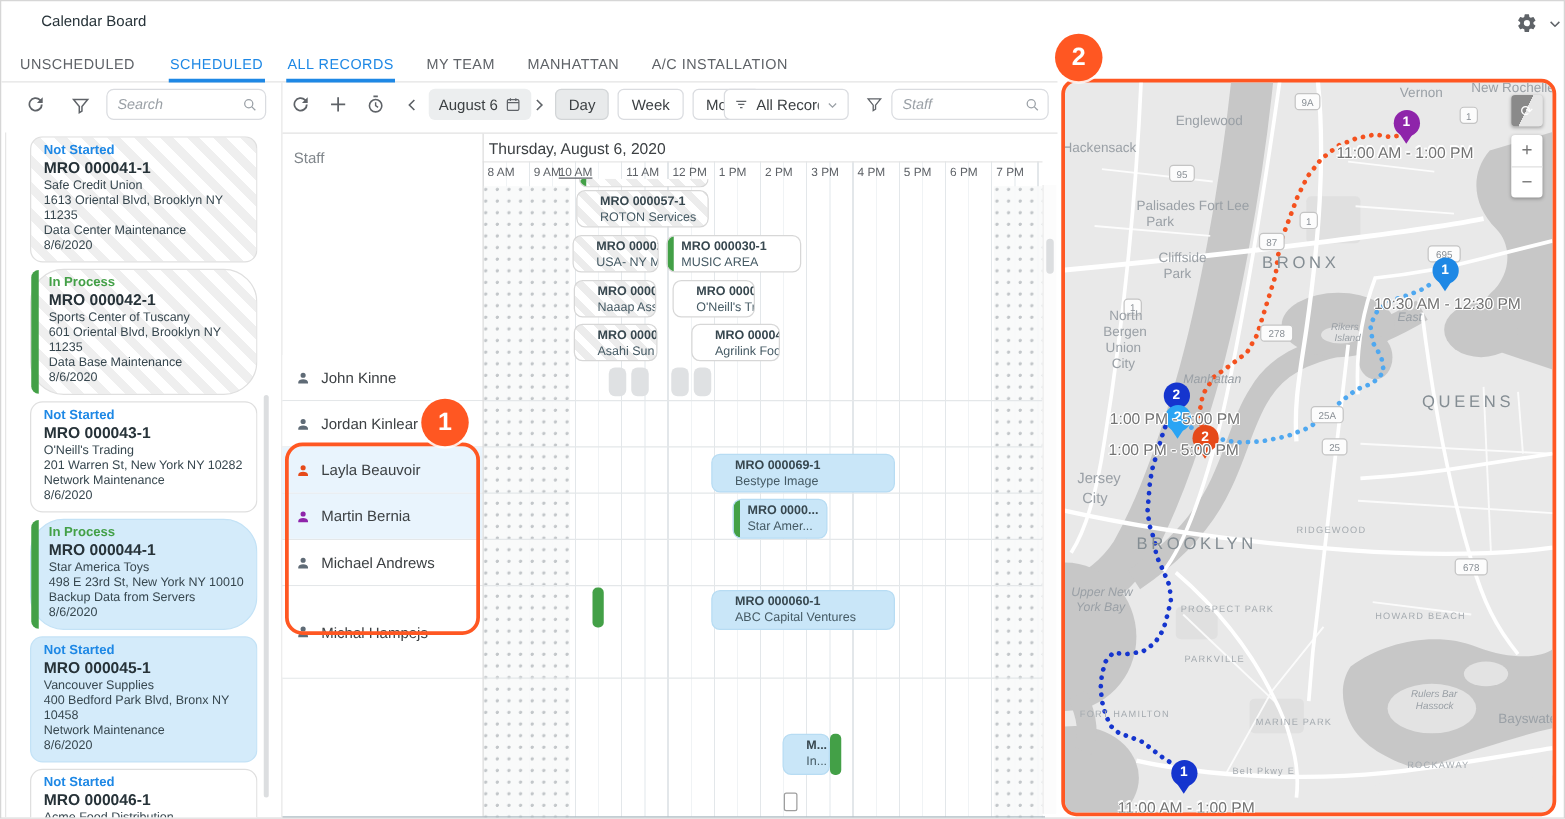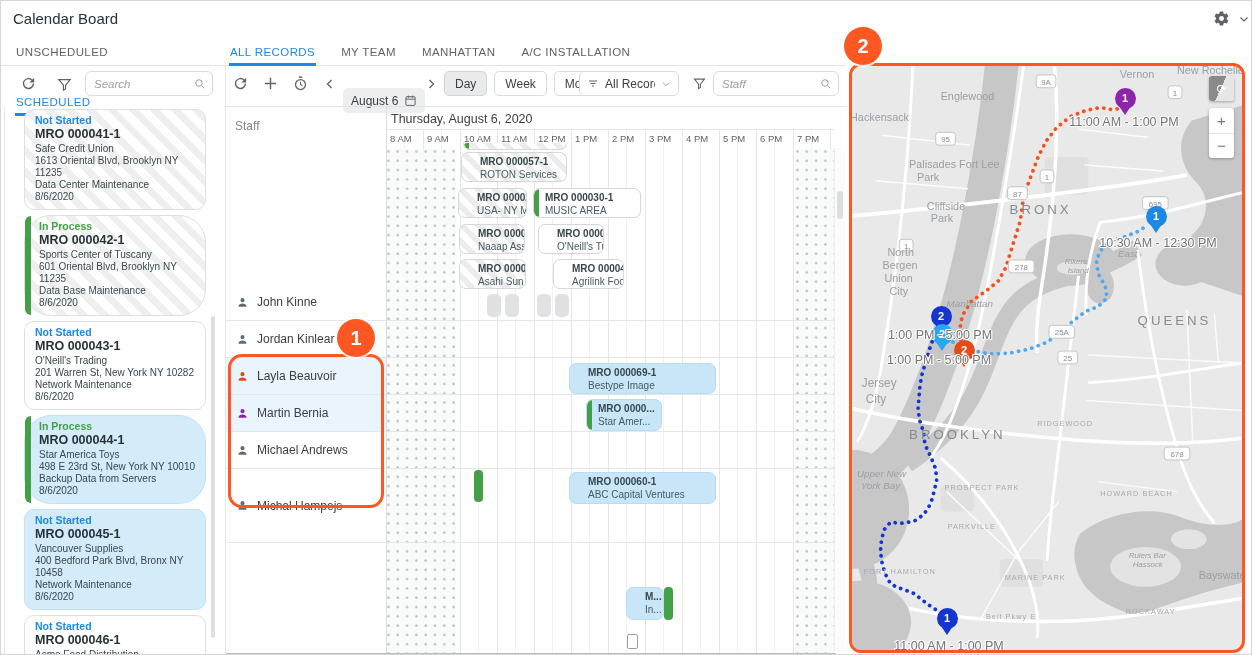--- a/index.html
+++ b/index.html
@@ -1,28 +1,28 @@
 <!DOCTYPE html>
 <html><head>
 <meta charset="utf-8">
 <style>
   * { margin:0; padding:0; box-sizing:border-box; }
   html,body { background:#f0f0f0; }
   .app { position:relative; width:1252px; height:655px; background:#fff; border:1px solid #D6D6D6;
          font-family:"Liberation Sans",sans-serif; overflow:hidden; }
 
   
-  .page-title { position:absolute; left:12px; top:9px; font-size:15px; color:#263238; }
+  .page-title { position:absolute; left:32px; top:9px; font-size:12px; color:#263238; }
   .hdr-gear { position:absolute; left:1212px; top:9px; width:17px; height:17px; color:#5F6368; cursor:pointer; }
   .hdr-caret { position:absolute; left:1237px; top:12px; width:12px; height:12px; color:#5F6368; cursor:pointer; }
   svg.ic { display:block; width:100%; height:100%; }
 
   
   .tabs-border { position:absolute; left:0; top:64px; width:845px; height:1px; background:#E4E4E4; }
-  .left-tabs { position:absolute; left:14px; top:41px; display:flex; gap:26px;flex-direction:column; }
+  .left-tabs { position:absolute; left:14px; top:41px; display:flex; gap:26px; }
   .cal-tabs  { position:absolute; left:228px; top:41px; display:flex; gap:24px; }
   .tab { font-size:11.5px; letter-spacing:.4px; color:#5F6368; padding:4px 1px 5px; border-bottom:3px solid transparent; cursor:pointer; white-space:nowrap; }
   .tab.active { color:#1E88E5; border-bottom-color:#1E88E5; }
 
   
   .icon-btn { position:absolute; width:17px; height:17px; color:#5F6368; cursor:pointer; }
   .search-box { position:absolute; left:84px; top:70px; width:128px; height:25px; border:1px solid #DADCE0; border-radius:6px; display:flex; align-items:center; padding:0 6px 0 8px; background:#fff; }
   .search-box input { flex:1; min-width:0; border:none; outline:none; font-size:11.5px; font-family:inherit; color:#3C4043; background:transparent; }
   .search-box input::placeholder { color:#9AA0A6; font-style:italic; }
   .mag { width:12px; height:12px; color:#9AA0A6; flex:0 0 auto; }
@@ -32,21 +32,21 @@
   .card { position:relative; border:1px solid #DFDFDF; border-radius:10px; background:#fff; padding:4px 9px 6px 10px; margin-bottom:5px; }
   .card.striped { background:repeating-linear-gradient(45deg,#fff 0 8px,#EFEFEF 8px 15px); }
   .card.blue { background:#D4EBFA; border-color:#C3E2F6; }
   .card.bar { padding-left:14px;border-radius:27px; }
   .card.bar::before { content:""; position:absolute; left:0; top:0; bottom:0; width:6px; background:#43A047; border-radius:9px 0 0 9px; }
   .card .status { font-size:10.5px; font-weight:bold; line-height:13px; }
   .card .cid { font-size:12.5px; font-weight:bold; color:#263238; line-height:15px; margin-bottom:1px; }
   .card .ln { font-size:10px; color:#37474F; line-height:12px; }
 
   
-  .date-chip { position:absolute; left:342px; top:87px; height:25px; padding:0 8px; background:#ECEEEF; border-radius:5px; display:flex; align-items:center; gap:6px; font-size:12px; color:#3C4043; cursor:pointer; }
+  .date-chip { position:absolute; left:342px; top:70px; height:25px; padding:0 8px; background:#ECEEEF; border-radius:5px; display:flex; align-items:center; gap:6px; font-size:12px; color:#3C4043; cursor:pointer; }
   .cal-ic { width:13px; height:13px; color:#5F6368; }
   .view-btns { position:absolute; left:443px; top:70px; display:flex; gap:7px; }
   .vbtn { height:25px; padding:0 10px; border:1px solid #DADCE0; border-radius:5px; font-size:12px; color:#3C4043; display:flex; align-items:center; background:#fff; cursor:pointer; }
   .vbtn.active { background:#E8EAEB; border-color:#D2D5D7; }
   .records-dd { position:absolute; left:578px; top:70px; width:100px; height:25px; border:1px solid #DADCE0; border-radius:5px; display:flex; align-items:center; gap:6px; padding:0 7px; font-size:12px; color:#3C4043; cursor:pointer; background:#fff; }
   .records-dd .lbl { flex:1; overflow:hidden; white-space:nowrap; }
   .dd-caret { width:10px; height:10px; color:#9AA0A6; flex:0 0 auto; }
   .staff-box { position:absolute; left:712px; top:70px; width:126px; height:25px; border:1px solid #DADCE0; border-radius:6px; display:flex; align-items:center; padding:0 6px 0 8px; background:#fff; }
   .staff-box input { flex:1; min-width:0; border:none; outline:none; font-size:11.5px; font-family:inherit; color:#3C4043; background:transparent; }
   .staff-box input::placeholder { color:#9AA0A6; font-style:italic; }
@@ -296,21 +296,21 @@
   <div class="cal">
     <div class="grid-bg"></div>
     <div class="dots l"></div>
     <div class="dots r"></div>
     <div class="cal-staffhdr">Staff</div>
     <div class="cal-datehdr">Thursday, August 6, 2020</div>
     <div class="hdr-line"></div>
     <div>
         <span class="hour" style="left: 164px;">8 AM</span>
         <span class="hour" style="left: 201px;">9 AM</span>
-        <span class="hour" style="left: 238px; text-decoration: underline;">10 AM</span>
+        <span class="hour" style="left: 221px; text-decoration: underline;">10 AM</span>
         <span class="hour" style="left: 275px;">11 AM</span>
         <span class="hour" style="left: 312px;">12 PM</span>
         <span class="hour" style="left: 349px;">1 PM</span>
         <span class="hour" style="left: 386px;">2 PM</span>
         <span class="hour" style="left: 423px;">3 PM</span>
         <span class="hour" style="left: 460px;">4 PM</span>
         <span class="hour" style="left: 497px;">5 PM</span>
         <span class="hour" style="left: 534px;">6 PM</span>
         <span class="hour" style="left: 571px;">7 PM</span>
       </div>

